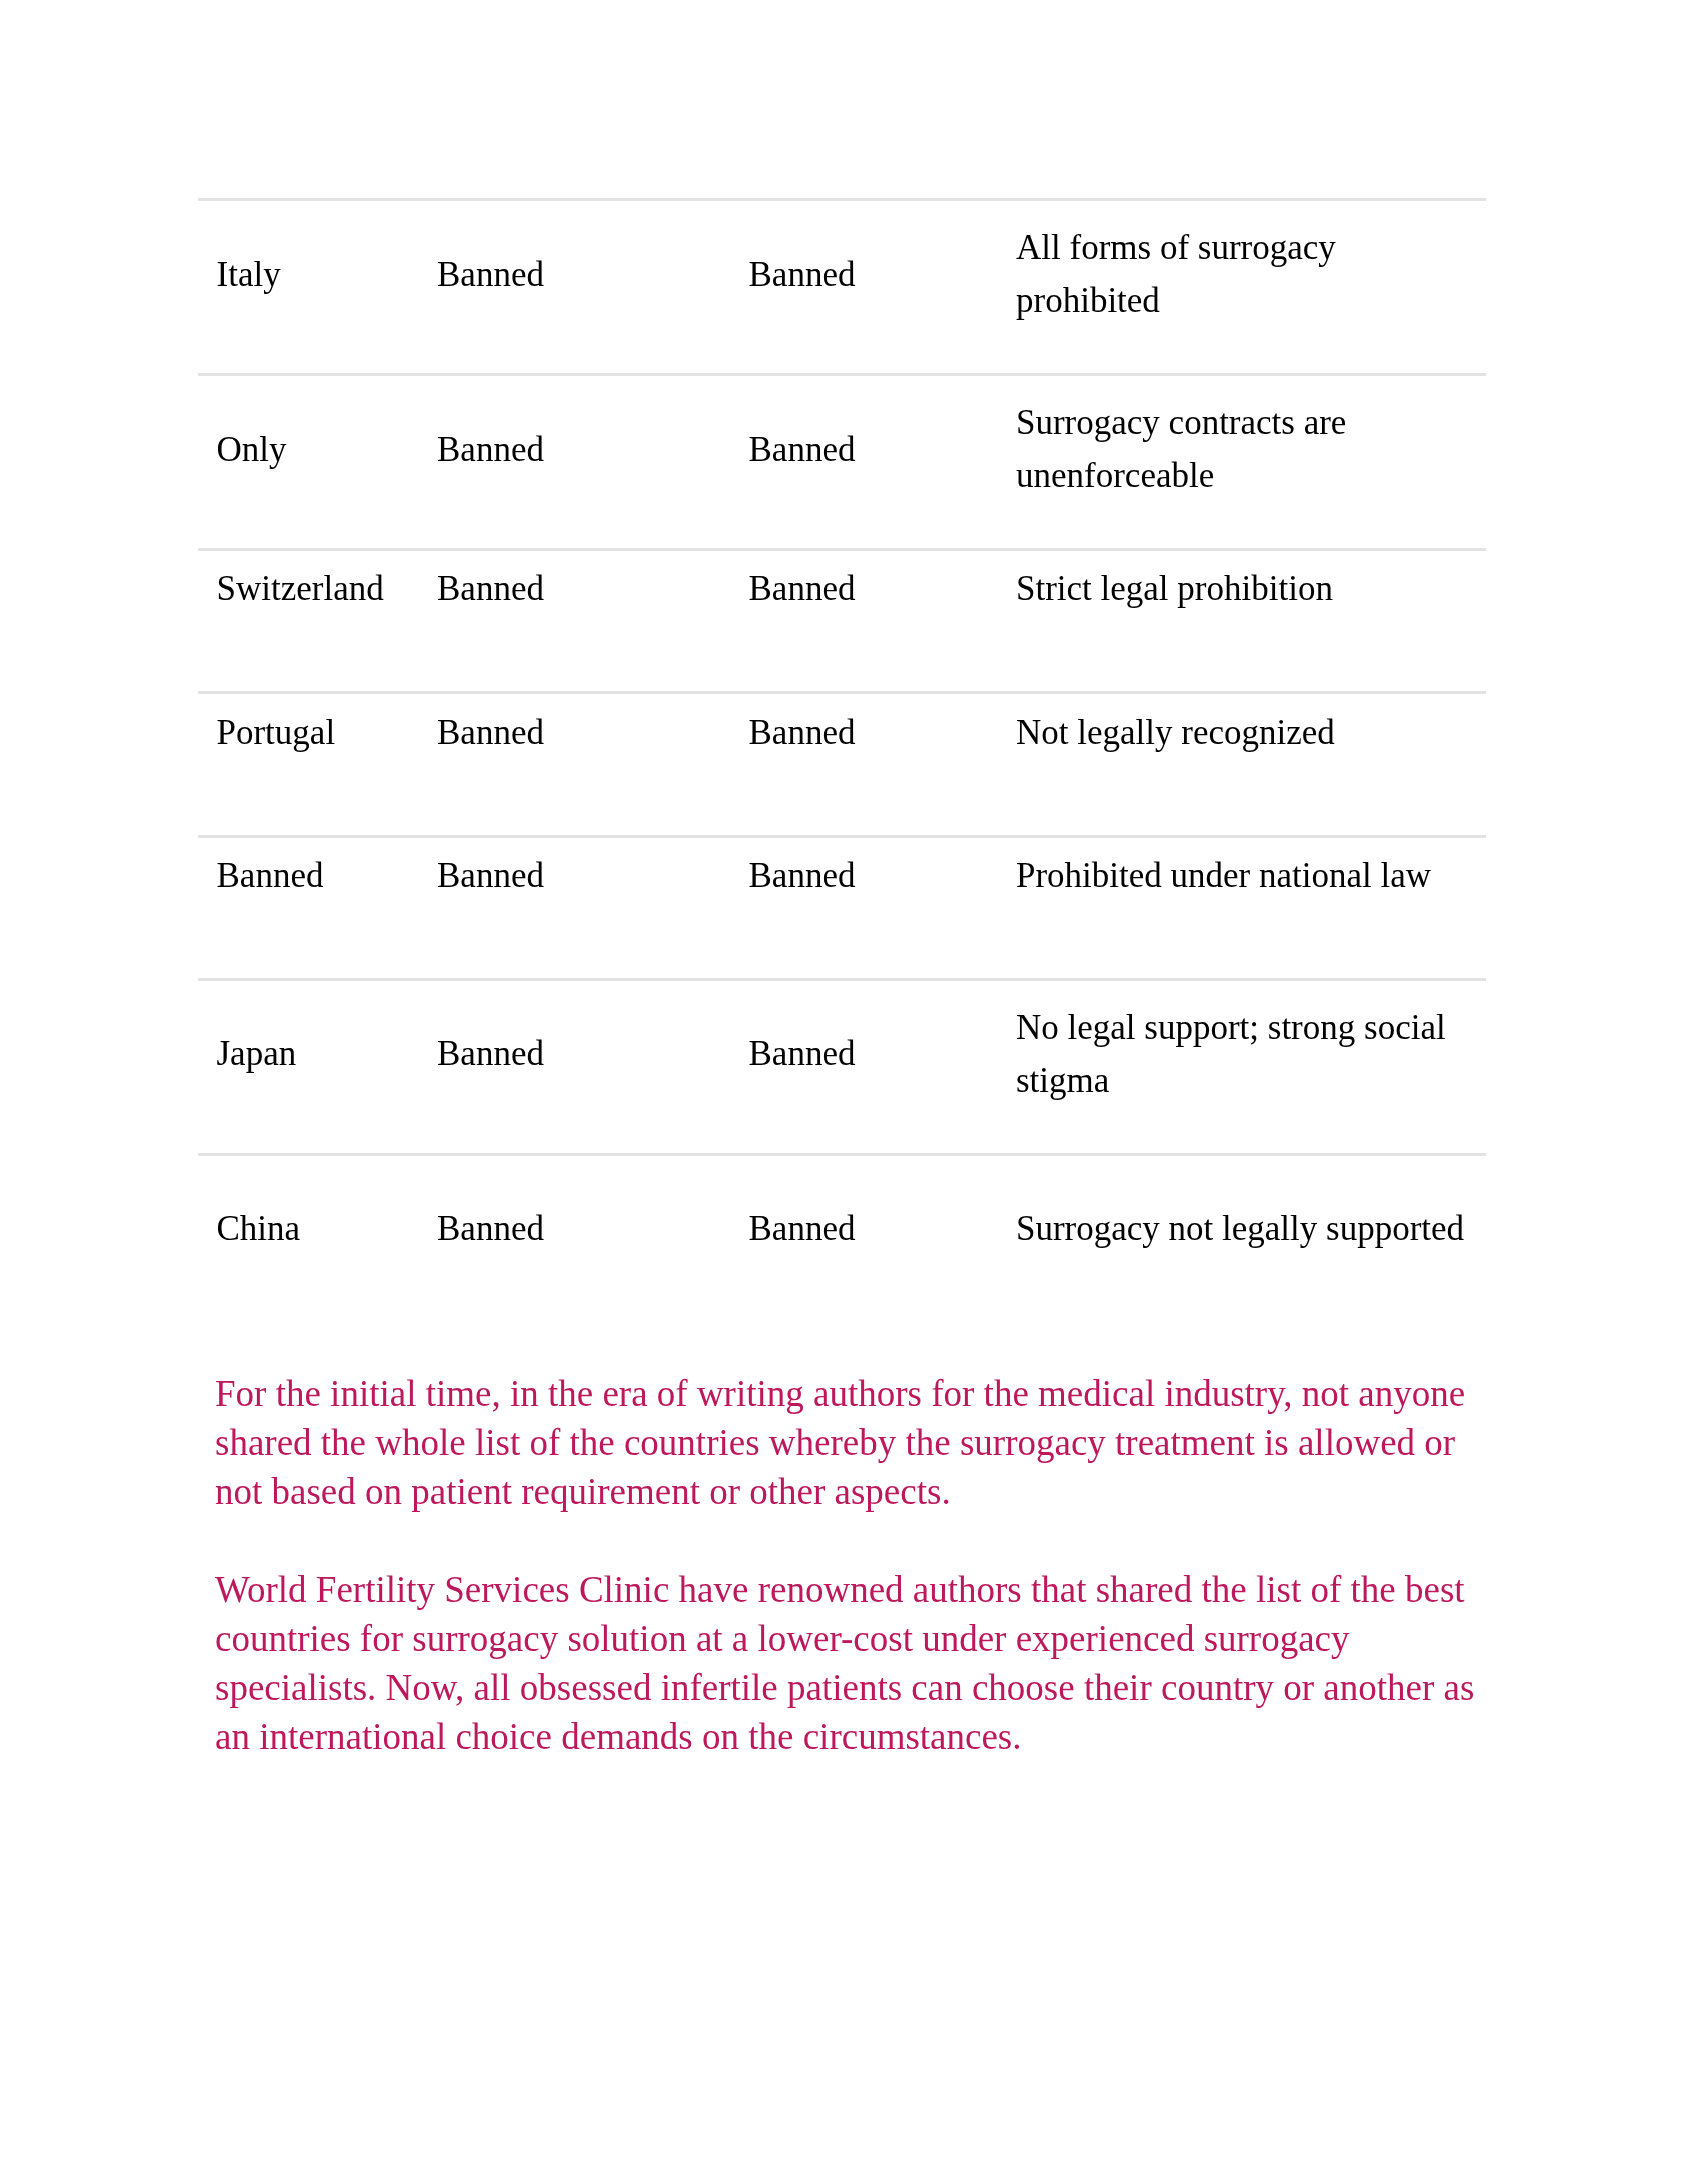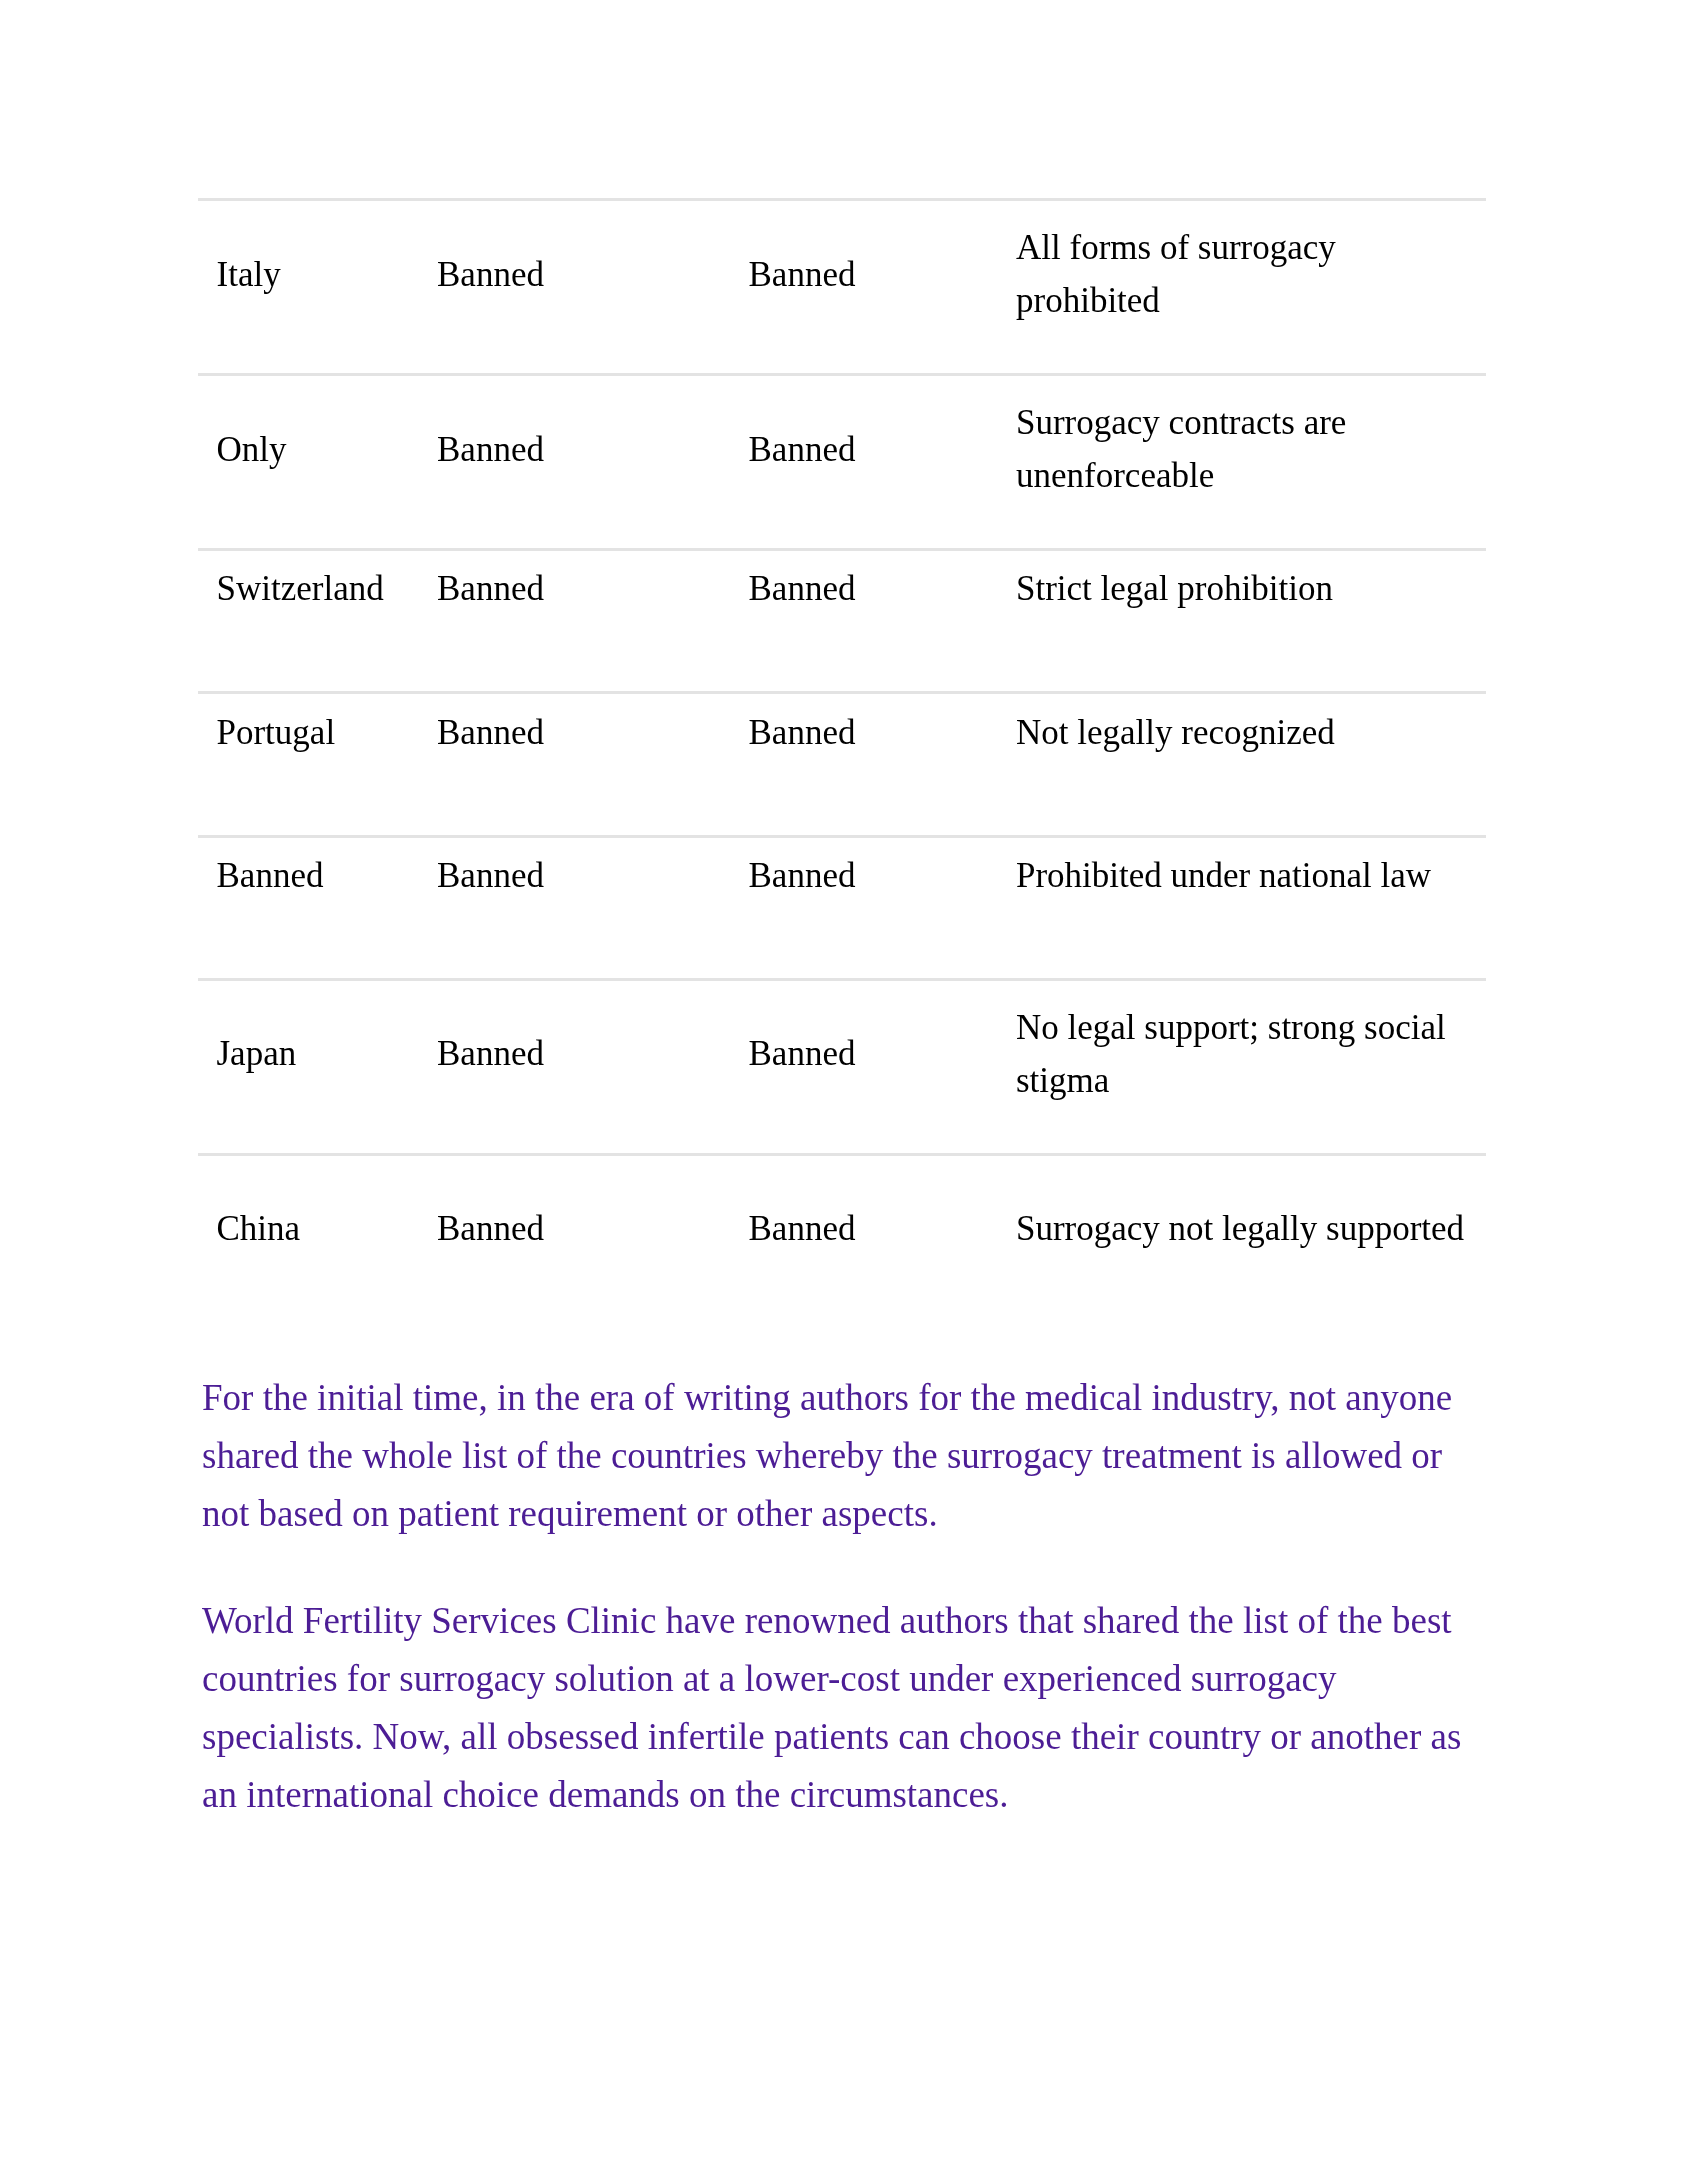--- a/index.html
+++ b/index.html
@@ -40,23 +40,23 @@
     table.law-table td.col-country { width: 202px; }
     table.law-table td.col-a { width: 293px; }
     table.law-table td.col-b { width: 249px; }
     table.law-table td.col-note { width: auto; padding-right: 13px; }
     tr.tall td { height: 146px; padding-top: 0; padding-bottom: 26px; }
     tr.short td { height: 99px; padding-top: 0; padding-bottom: 36px; vertical-align: top; line-height: 66px;}
     tr.short td { padding-top: 5.3px; }
     .para {
       font-family: "Liberation Serif", "DejaVu Serif", serif;
       font-size: 37px;
-      line-height: 58px;
-      color: #4c1d95;
-      margin: 4px;
+      line-height: 49px;
+      color: #be185d;
+      margin: 17px;
       width: 1292px;
     }
     .para-1 { margin-top: 41px; }
     .para-2 { margin-top: 49px; }
     .para b { font-weight: normal; }
   </style>
 </head>
 <body>
 
 <div class="content">

